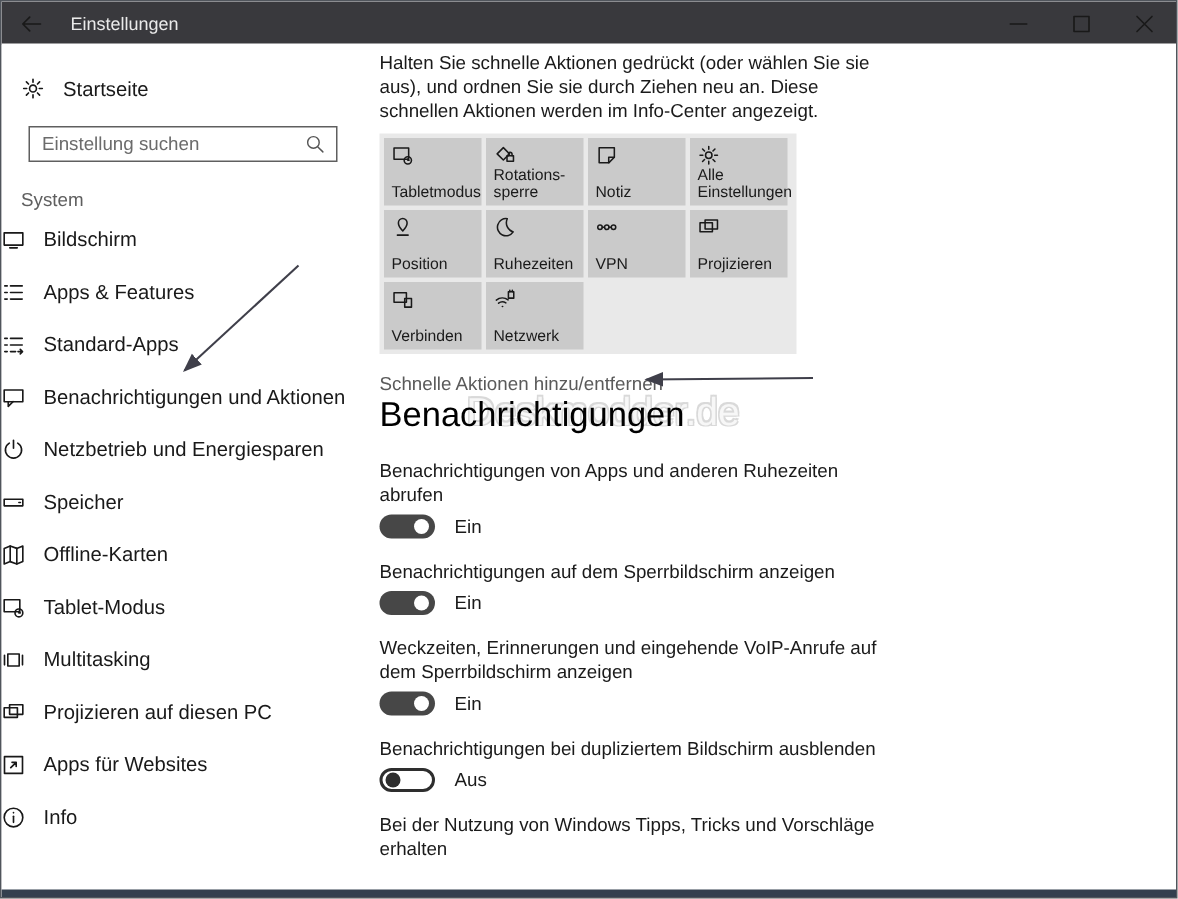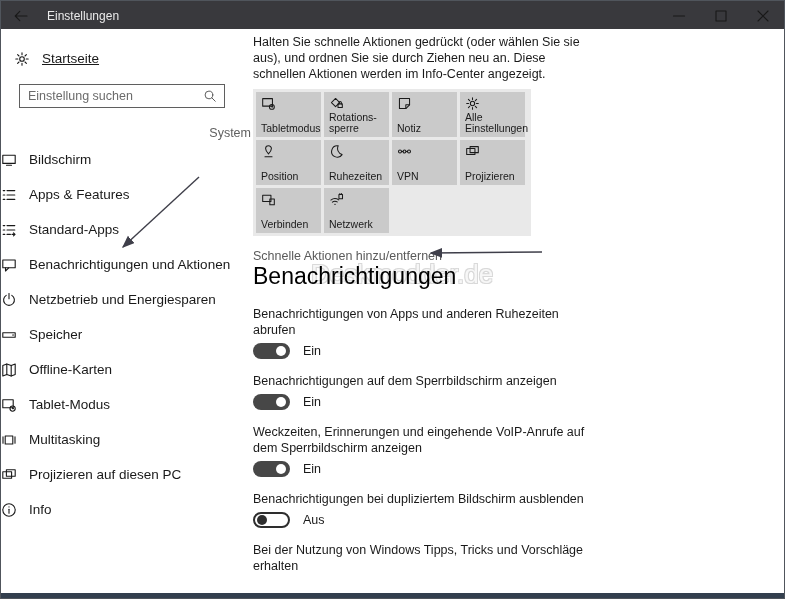--- a/index.html
+++ b/index.html
@@ -21,34 +21,34 @@
   .win-title{ font-size:12px; margin-left:6px; color:#eaeaea; }
   .win-controls{ margin-left:auto; display:flex; }
   .ctrl{ width:42px; height:28px; display:flex; align-items:center; justify-content:center; color:#cfcfcf; cursor:pointer; }
   .ctrl svg{ width:11px; height:11px; }
 
   
   .app{ position:absolute; top:28px; left:0; right:0; bottom:5px; display:flex; background:#fff; overflow:hidden; }
 
   
   .sidebar{ width:250px; flex:none; position:relative; }
-  .home-row{ display:flex; align-items:flex-start; margin:22px 0 0 13px; gap:12px; font-size:13.5px; color:#191919; cursor:pointer;text-decoration:underline; }
+  .home-row{ display:flex; align-items:flex-end; margin:22px 0 0 13px; gap:12px; font-size:13.5px; color:#191919; cursor:pointer; }
   .icon{ width:16px; height:16px; display:inline-block; flex:none; color:#191919; }
   .icon svg{ width:100%; height:100%; display:block; }
   .search-box{
     position:relative; margin:17px 26px 0 18px; height:24px;
     border:1px solid #5f5f5f; display:flex; align-items:center; padding:0 26px 0 8px;
   }
   .search-box input{
     border:none; outline:none; width:100%; font-family:inherit; font-size:12.5px; color:#444;
     background:transparent;
   }
   .search-box input::placeholder{ color:#6b6b6b; opacity:1; }
   .search-icon{ position:absolute; right:7px; top:4px; width:14px; height:14px; color:#555; }
-  .section-label{ margin:18px 0 0 13px; font-size:12.5px; color:#5f5f5f;text-align:right; }
+  .section-label{ margin:18px 0 0 13px; font-size:12.5px; color:#5f5f5f; }
   .side-nav{ margin-top:12px; }
   .nav-item{ display:flex; align-items:flex-start; height:35px; padding-left:0; gap:12px; font-size:13.5px; color:#191919; cursor:pointer; }
   .nav-item .lbl{ white-space:nowrap; }
 
   
   .content{ flex:1; padding:5px 0 0 2px; position:relative; font-size:12.5px; color:#1a1a1a; }
   .intro{ width:348px; line-height:16px; }
 
   .qa-wrap{ margin-top:7px; width:278px; background:#e9e9e9; padding:3px; }
   .qa-grid{ display:grid; grid-template-columns:repeat(4, 65px); gap:3px; }
@@ -265,20 +265,31 @@
                   <rect x="1.8" y="4.8" width="8.8" height="6.4"></rect>
                 </g>
               </svg>
             </span>
             <span class="lbl">Projizieren auf diesen PC</span>
           </div>
           <div class="nav-item">
             <span class="icon">
               <svg viewBox="0 0 16 16">
                 <g fill="none" stroke="currentColor" stroke-width="1.1" stroke-linecap="round" stroke-linejoin="round">
+                  <rect x="2" y="2.4" width="12" height="11.2"></rect>
+                  <path d="M6.2 9.8l3.6-3.6M7 6.2h2.8V9"></path>
+                </g>
+              </svg>
+            </span>
+            <span class="lbl">Apps für Websites</span>
+          </div>
+          <div class="nav-item">
+            <span class="icon">
+              <svg viewBox="0 0 16 16">
+                <g fill="none" stroke="currentColor" stroke-width="1.1" stroke-linecap="round" stroke-linejoin="round">
                   <circle cx="8" cy="8" r="6.2"></circle>
                   <path d="M8 7.2v4"></path>
                   <path d="M8 4.7v.2"></path>
                 </g>
               </svg>
             </span>
             <span class="lbl">Info</span>
           </div>
         </nav>
     </div>

